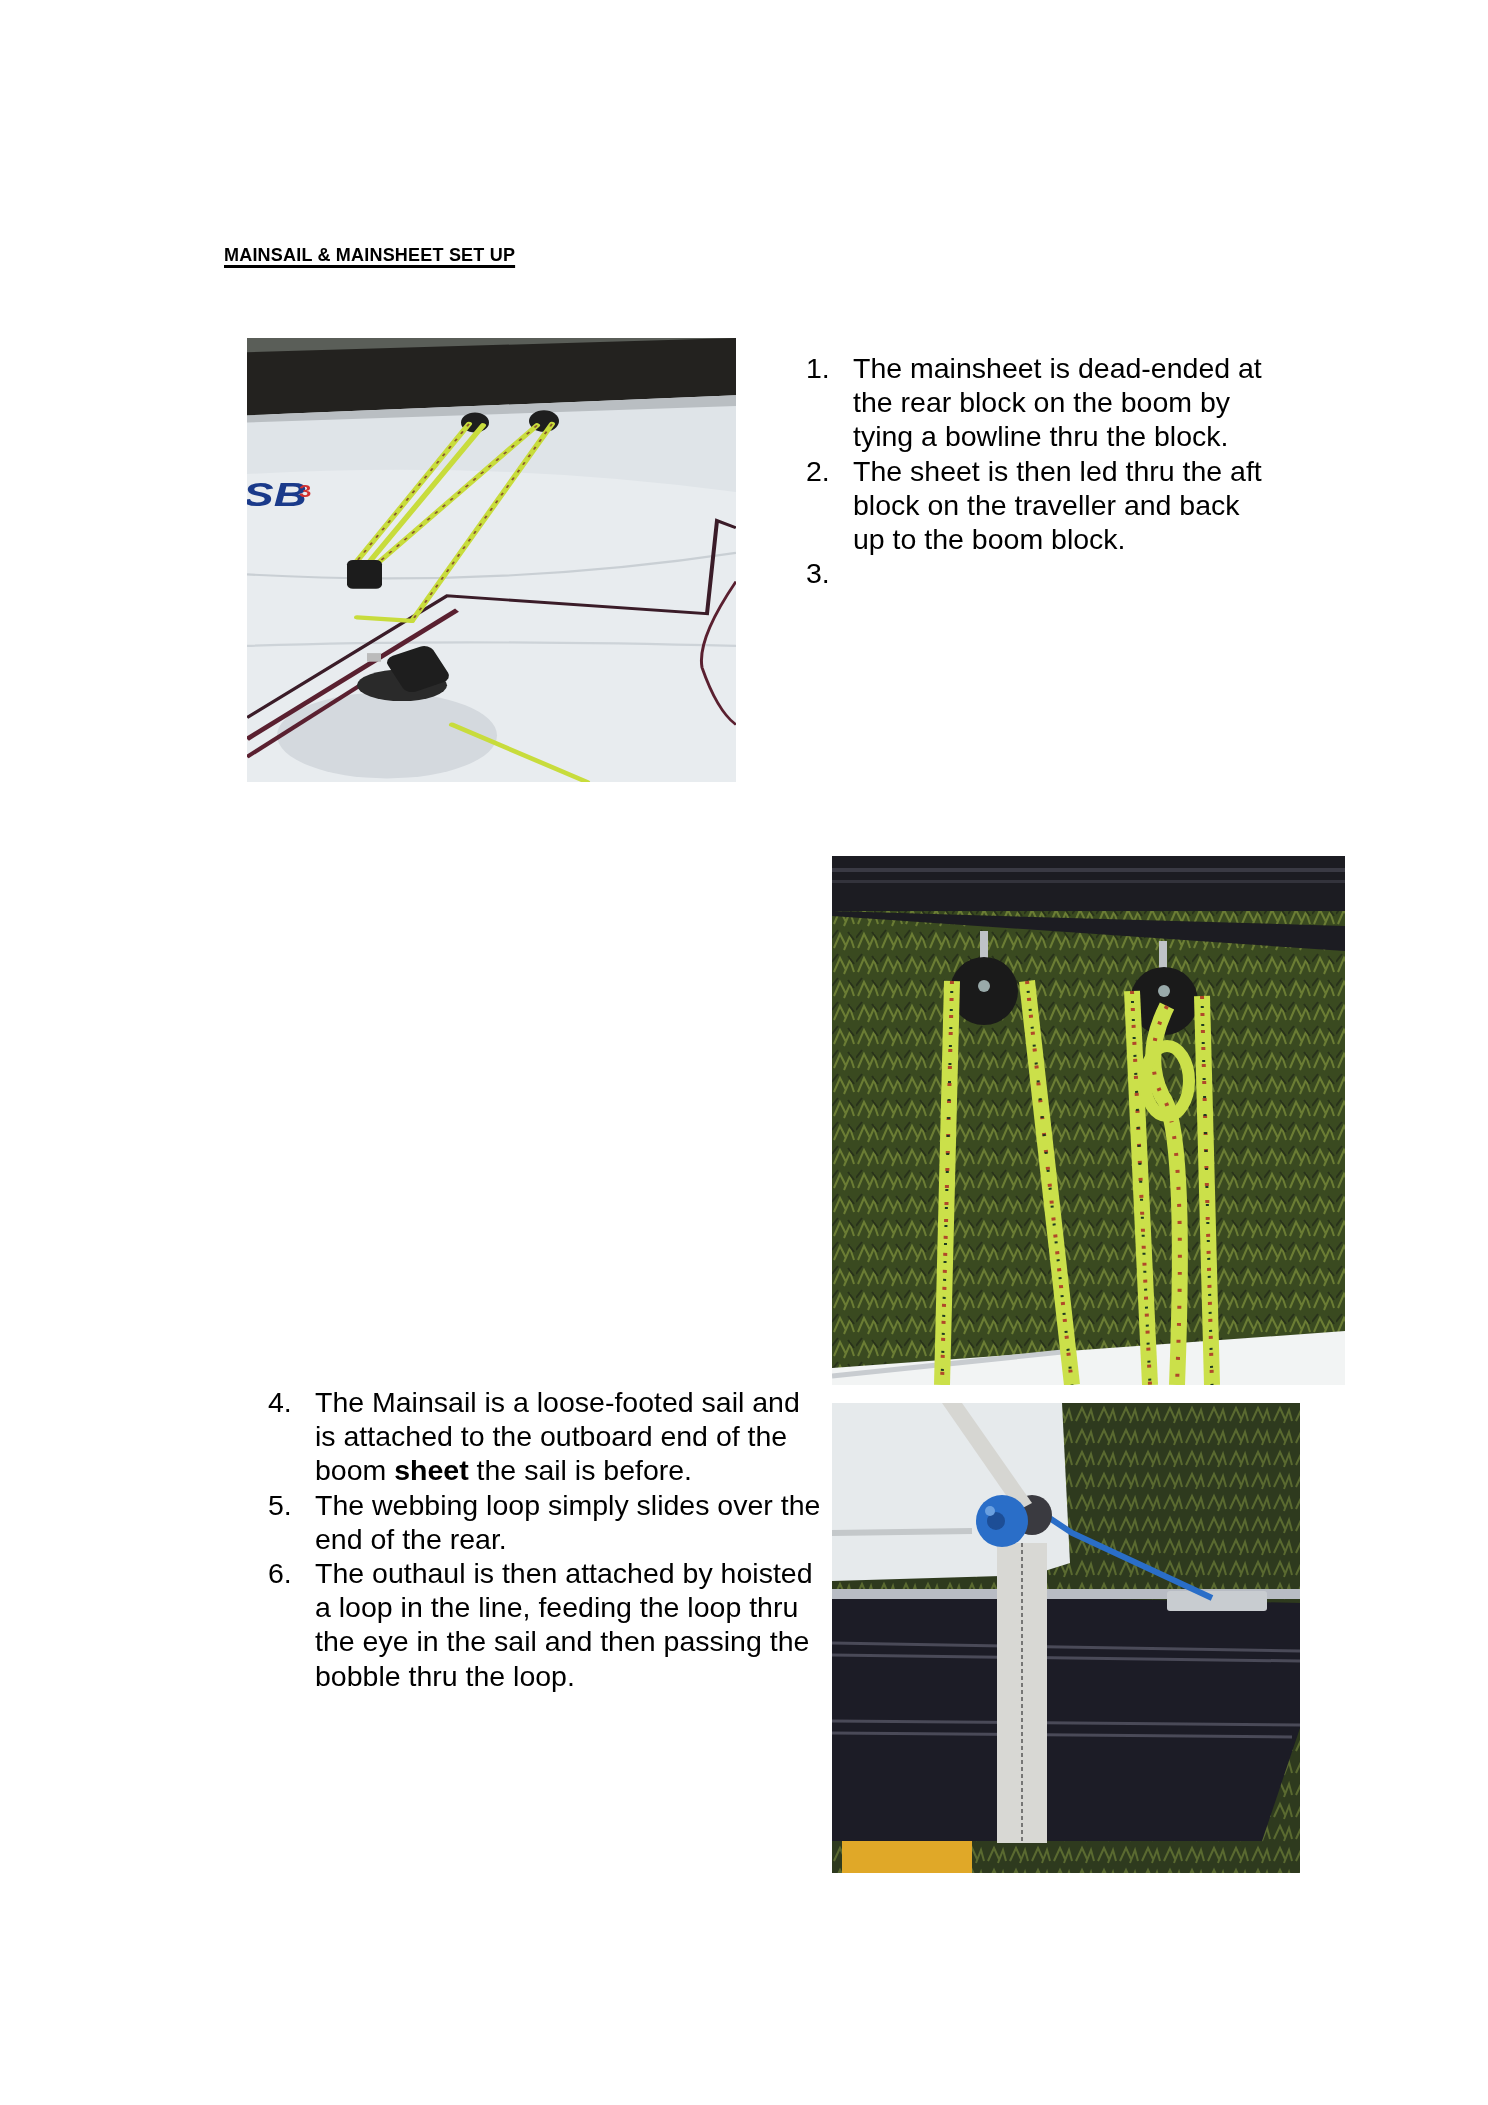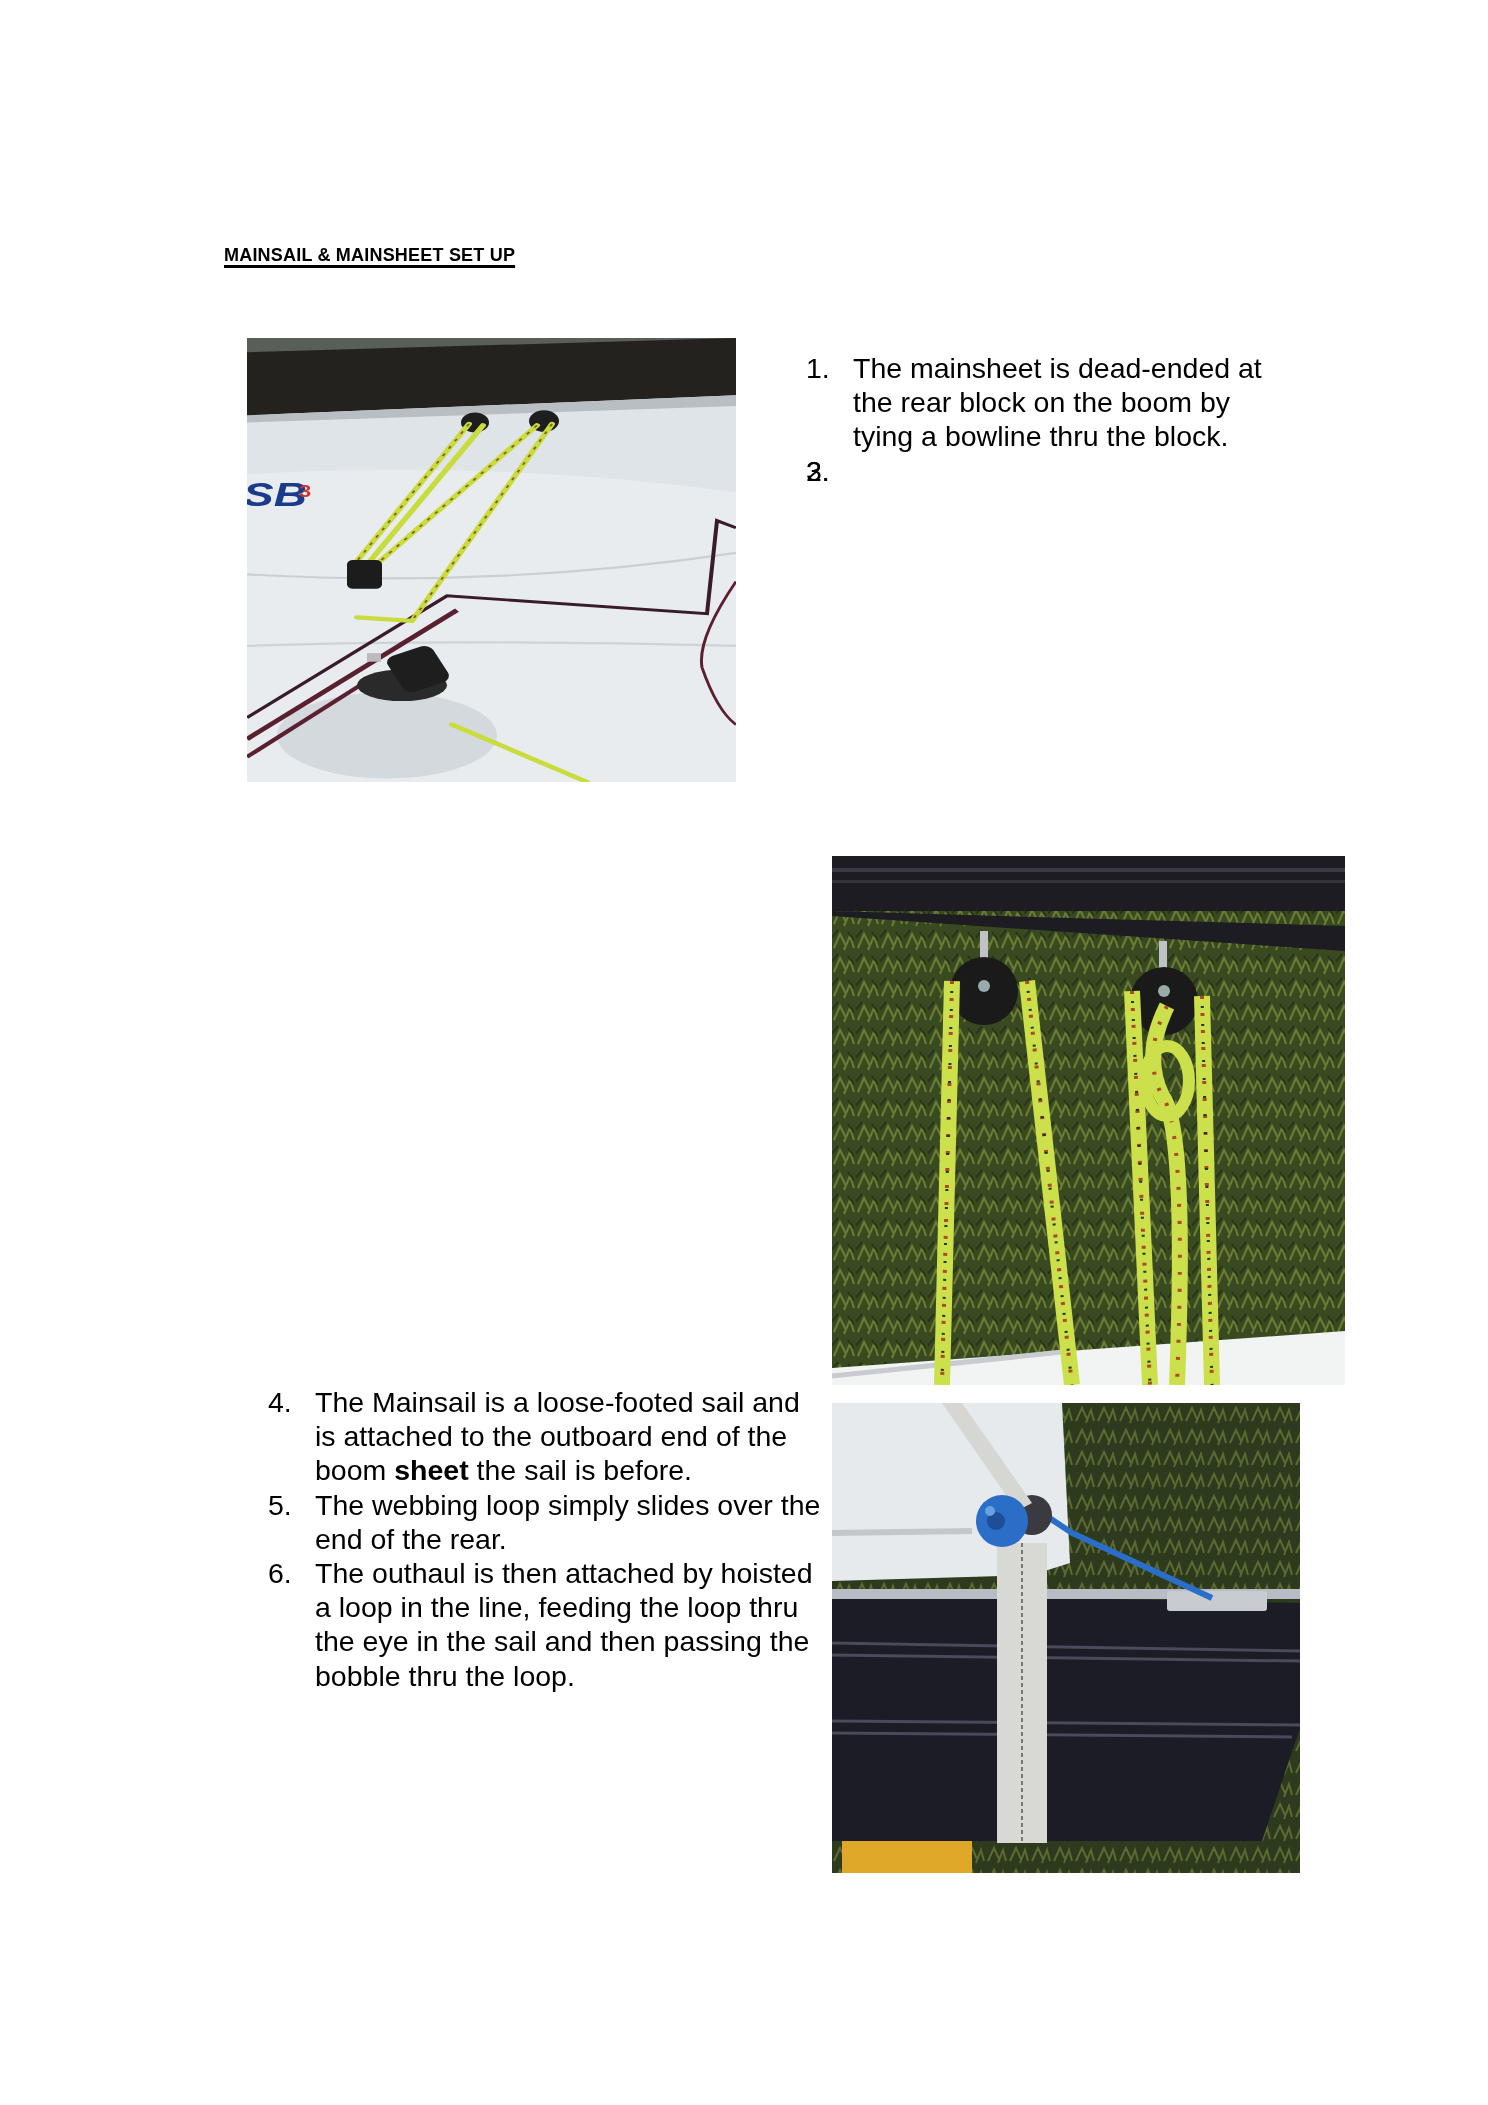--- a/index.html
+++ b/index.html
@@ -61,21 +61,21 @@
     <rect x="100" y="310" width="35" height="40" rx="6" fill="#1c1c1c"></rect>
 
     <ellipse cx="155" cy="485" rx="45" ry="22" fill="#2a2a2a"></ellipse>
     <rect x="145" y="435" width="50" height="55" rx="10" fill="#1e1e1e" transform="rotate(-25 170 460)"></rect>
     <rect x="120" y="440" width="14" height="12" fill="#bbb"></rect>
   </svg>
 </div>
 
 <ol class="steps list-a">
   <li><span class="num">1.</span><span>The mainsheet is dead-ended at the rear block on the boom by tying a bowline thru the block.</span></li>
-  <li><span class="num">2.</span></li>
+  <li><span class="num">2.</span><span>The sheet is then led thru the aft block on the traveller and back up to the boom block.</span></li>
   <li><span class="num">3.</span></li>
 </ol>
 
 <div class="photo" id="photo2">
   <svg viewBox="0 0 513 529" preserveAspectRatio="none">
     <defs>
       <pattern id="hedge" width="24" height="24" patternUnits="userSpaceOnUse">
         <rect width="24" height="24" fill="#3a4a20"></rect>
         <path d="M2 20 L8 6 L14 18 M12 22 L18 8 L22 20" stroke="#6b7d34" stroke-width="2" fill="none"></path>
         <path d="M0 10 L6 2 M16 4 L22 12" stroke="#28321a" stroke-width="2" fill="none"></path>

